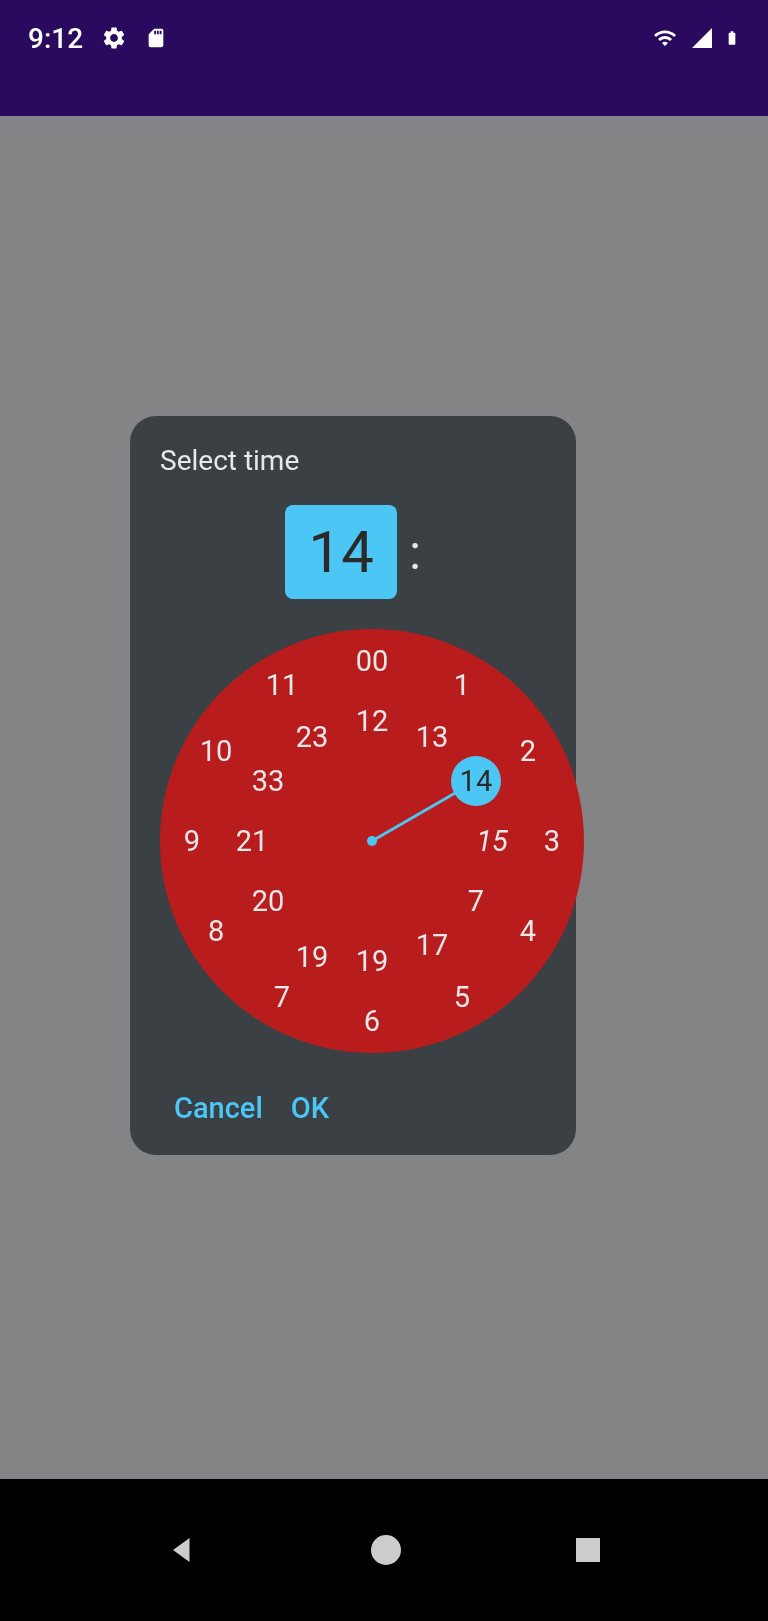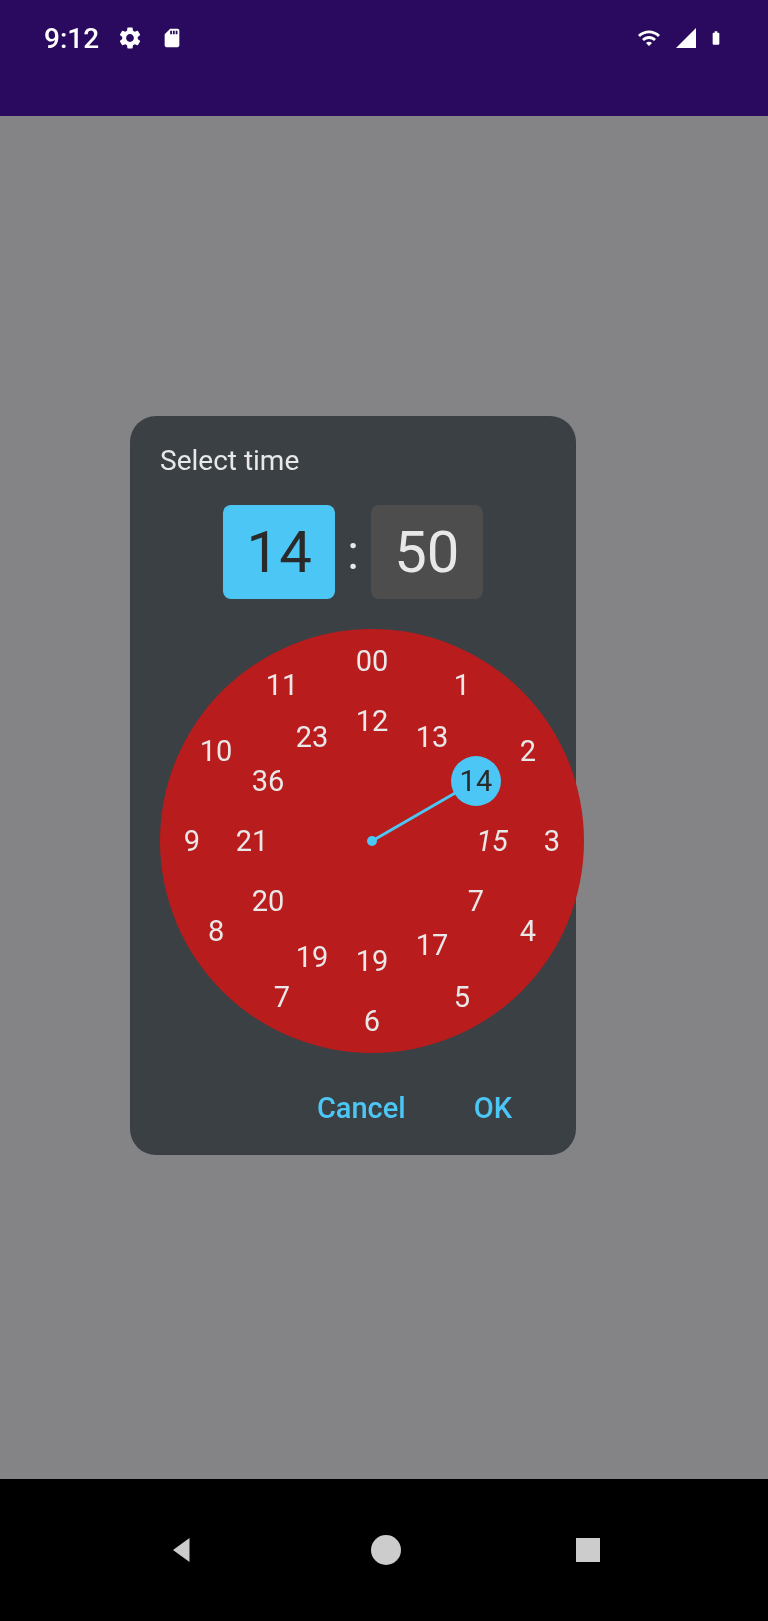--- a/index.html
+++ b/index.html
@@ -14,21 +14,21 @@
       background: #000;
       position: relative;
       overflow: hidden;
     }
     .status-bar {
       height: 116px;
       background: #2a0a5e;
       display: flex;
       justify-content: space-between;
       align-items: center;
-      padding: 0 44px;
+      padding: 0 28px;
       padding-bottom: 40px;
     }
     .status-left {
       display: flex;
       align-items: center;
       gap: 18px;
       color: #fff;
     }
     .status-time {
       font-size: 28px;
@@ -140,22 +140,20 @@
       align-items: center;
       justify-content: center;
     }
     .clock-number.selected {
       background: #4cc6f4;
       color: #2a2a2a;
       border-radius: 50%;
     }
     .dialog-actions {
       display: flex;
-      justify-content: flex-end;
-      gap: 40px;
       margin-top: 28px;
       padding-right: 20px;
     }
     .action-btn {
       background: none;
       border: none;
       color: #4cc6f4;
       font-size: 29px;
       font-weight: 500;
       cursor: pointer;
@@ -203,21 +201,20 @@
   </div>
 </div>
 
 <div class="screen-content">
   <div class="dialog">
     <div class="dialog-title">Select time</div>
 
     <div class="time-display">
       <div class="time-box active">14</div>
       <div class="time-colon">:</div>
-      <div class="time-box inactive">50</div>
     </div>
 
     <div class="clock-container">
       <div class="clock-face">
         <div class="clock-hand"></div>
         <div class="clock-center"></div>
         <div id="clock-numbers">
             <div class="clock-number" style="left: 212px; top: 32px;">00</div>
             <div class="clock-number" style="left: 302px; top: 56.1154px;">1</div>
             <div class="clock-number" style="left: 367.885px; top: 122px;">2</div>
@@ -233,21 +230,21 @@
             <div class="clock-number" style="left: 212px; top: 92px;">12</div>
             <div class="clock-number" style="left: 272px; top: 108.077px;">13</div>
             <div class="clock-number selected" style="left: 315.923px; top: 152px;">14</div>
             <div class="clock-number" style="left: 332px; top: 212px; font-style: italic;">15</div>
             <div class="clock-number" style="left: 315.923px; top: 272px;">7</div>
             <div class="clock-number" style="left: 272px; top: 315.923px;">17</div>
             <div class="clock-number" style="left: 212px; top: 332px;">19</div>
             <div class="clock-number" style="left: 152px; top: 315.923px; margin-top: 12px;">19</div>
             <div class="clock-number" style="left: 108.077px; top: 272px;">20</div>
             <div class="clock-number" style="left: 92px; top: 212px;">21</div>
-            <div class="clock-number" style="left: 108.077px; top: 152px;">36</div>
+            <div class="clock-number" style="left: 108.077px; top: 152px;">33</div>
             <div class="clock-number" style="left: 152px; top: 108.077px;">23</div>
           </div>
       </div>
     </div>
 
     <div class="dialog-actions">
       <button class="action-btn">Cancel</button>
       <button class="action-btn">OK</button>
     </div>
   </div>

